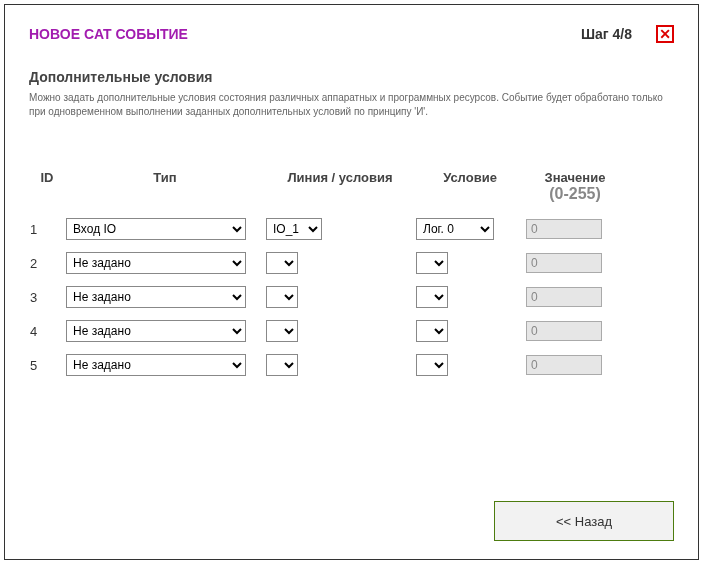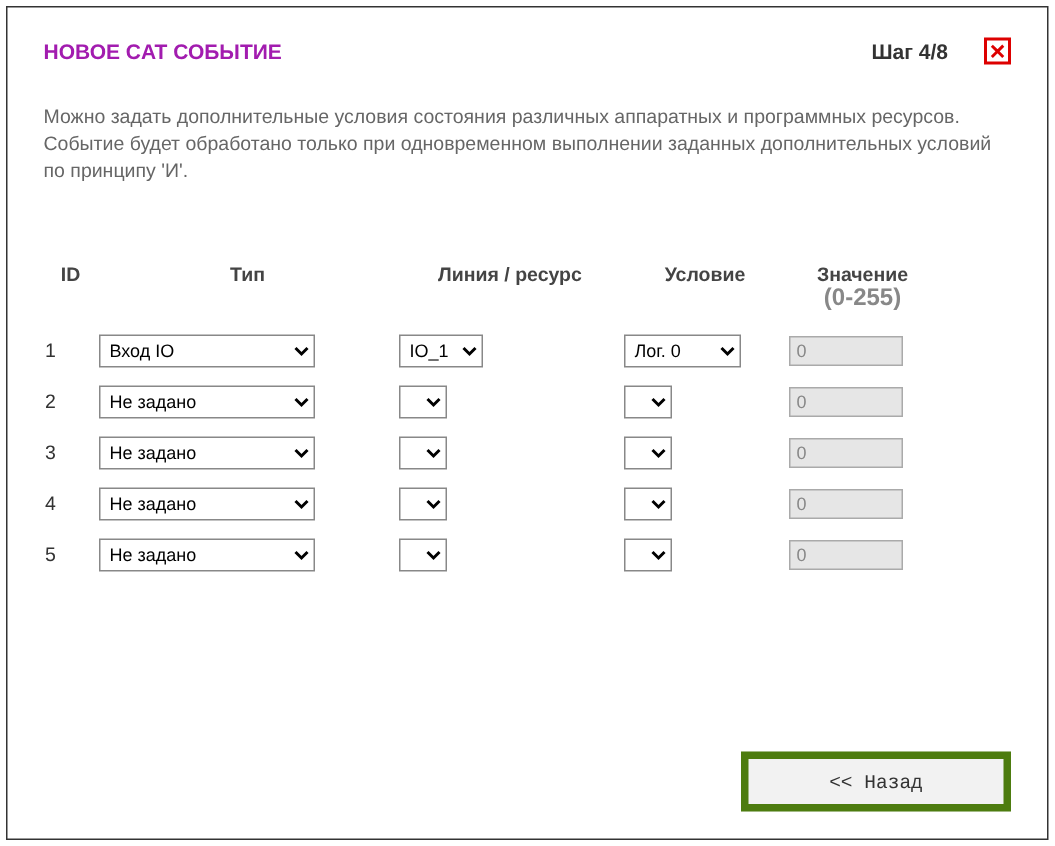--- a/index.html
+++ b/index.html
@@ -52,21 +52,21 @@
     cursor: pointer;
     line-height: 1;
   }
   .subtitle {
     font-weight: bold;
     font-size: 14px;
     margin-bottom: 6px;
     color: #444;
   }
   .description {
-    font-size: 13px;
+    font-size: 10px;
     color: #666;
     line-height: 1.4;
     margin-bottom: 40px;
   }
   table.cond {
     border-collapse: separate;
     border-spacing: 0 10px;
   }
   table.cond th {
     text-align: center;
@@ -88,21 +88,21 @@
     font-size: 16px;
     color: #888;
   }
   select {
     font-size: 12px;
     padding: 1px 2px;
     border: 1px solid #888;
     background: #fff;
     height: 22px;
   }
-  .sel-type { width: 144px; }
+  .sel-type { width: 180px; }
   .sel-small { width: 32px; }
   .sel-line-v { width: 56px; }
   .sel-cond-v { width: 78px; }
   input.valbox {
     width: 76px;
     height: 20px;
     border: 1px solid #aaa;
     background: #e6e6e6;
     color: #888;
     padding: 1px 4px;
@@ -111,49 +111,49 @@
   .footer {
     position: absolute;
     bottom: 18px;
     right: 24px;
     display: flex;
     gap: 20px;
   }
   .nav-btn {
     width: 180px;
     height: 40px;
-    border: 5px solid #4d7c0f;
+    border: 1px solid #4d7c0f;
     background: #f2f2f2;
     font-size: 13px;
     color: #333;
     cursor: pointer;
-    font-family: Liberation Mono, monospace;
   }
 </style>
 </head>
 <body>
 
 <div class="dialog">
 
   <div class="header">
     <div class="title">НОВОЕ CAT СОБЫТИЕ</div>
     <div class="step">
       <div class="step-label">Шаг 4/8</div>
       <div class="close-btn">✕</div>
     </div>
   </div>
 
+  <div class="subtitle">Дополнительные условия</div>
   <div class="description">Можно задать дополнительные условия состояния различных аппаратных и программных ресурсов. Событие будет обработано только при одновременном выполнении заданных дополнительных условий по принципу 'И'.</div>
 
   <table class="cond">
     <thead>
       <tr>
         <th class="col-id">ID</th>
         <th class="col-type">Тип</th>
-        <th class="col-line">Линия / ресурс</th>
+        <th class="col-line">Линия / условия</th>
         <th class="col-cond">Условие</th>
         <th class="col-val">
           <span>Значение</span><br>
           <span class="hint">(0-255)</span>
         </th>
       </tr>
     </thead>
     <tbody>
       <tr>
         <td>1</td>

